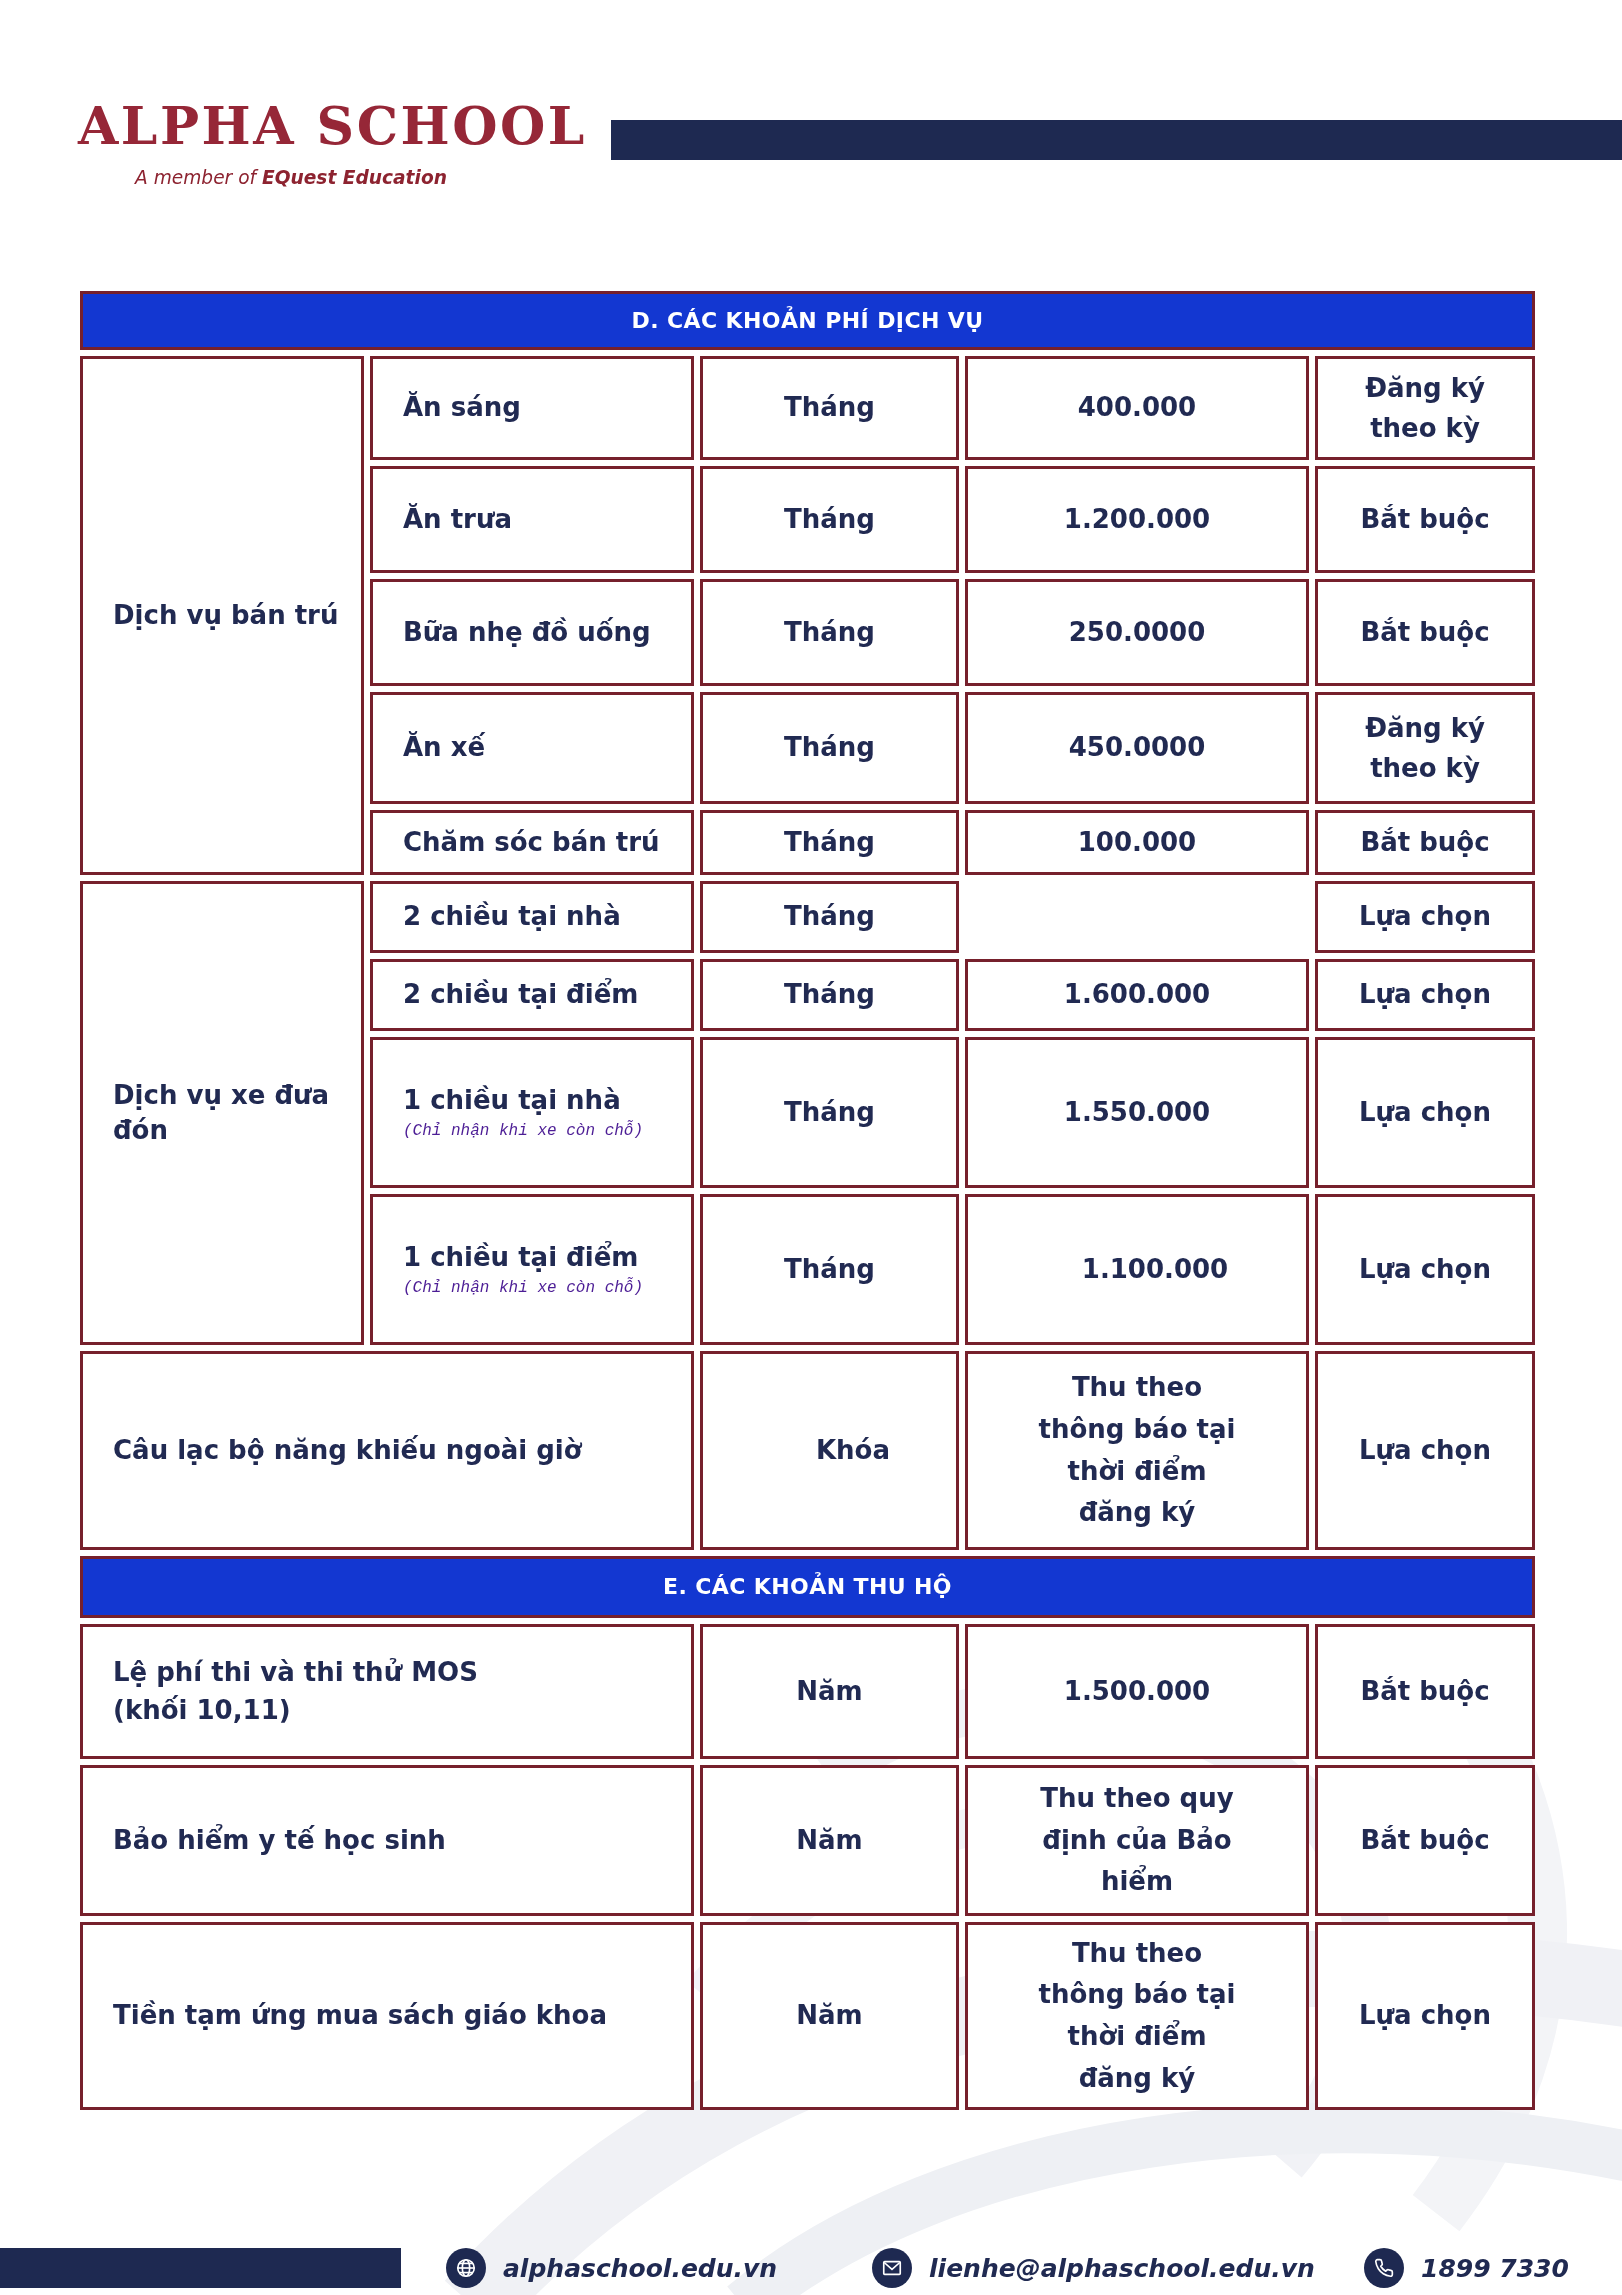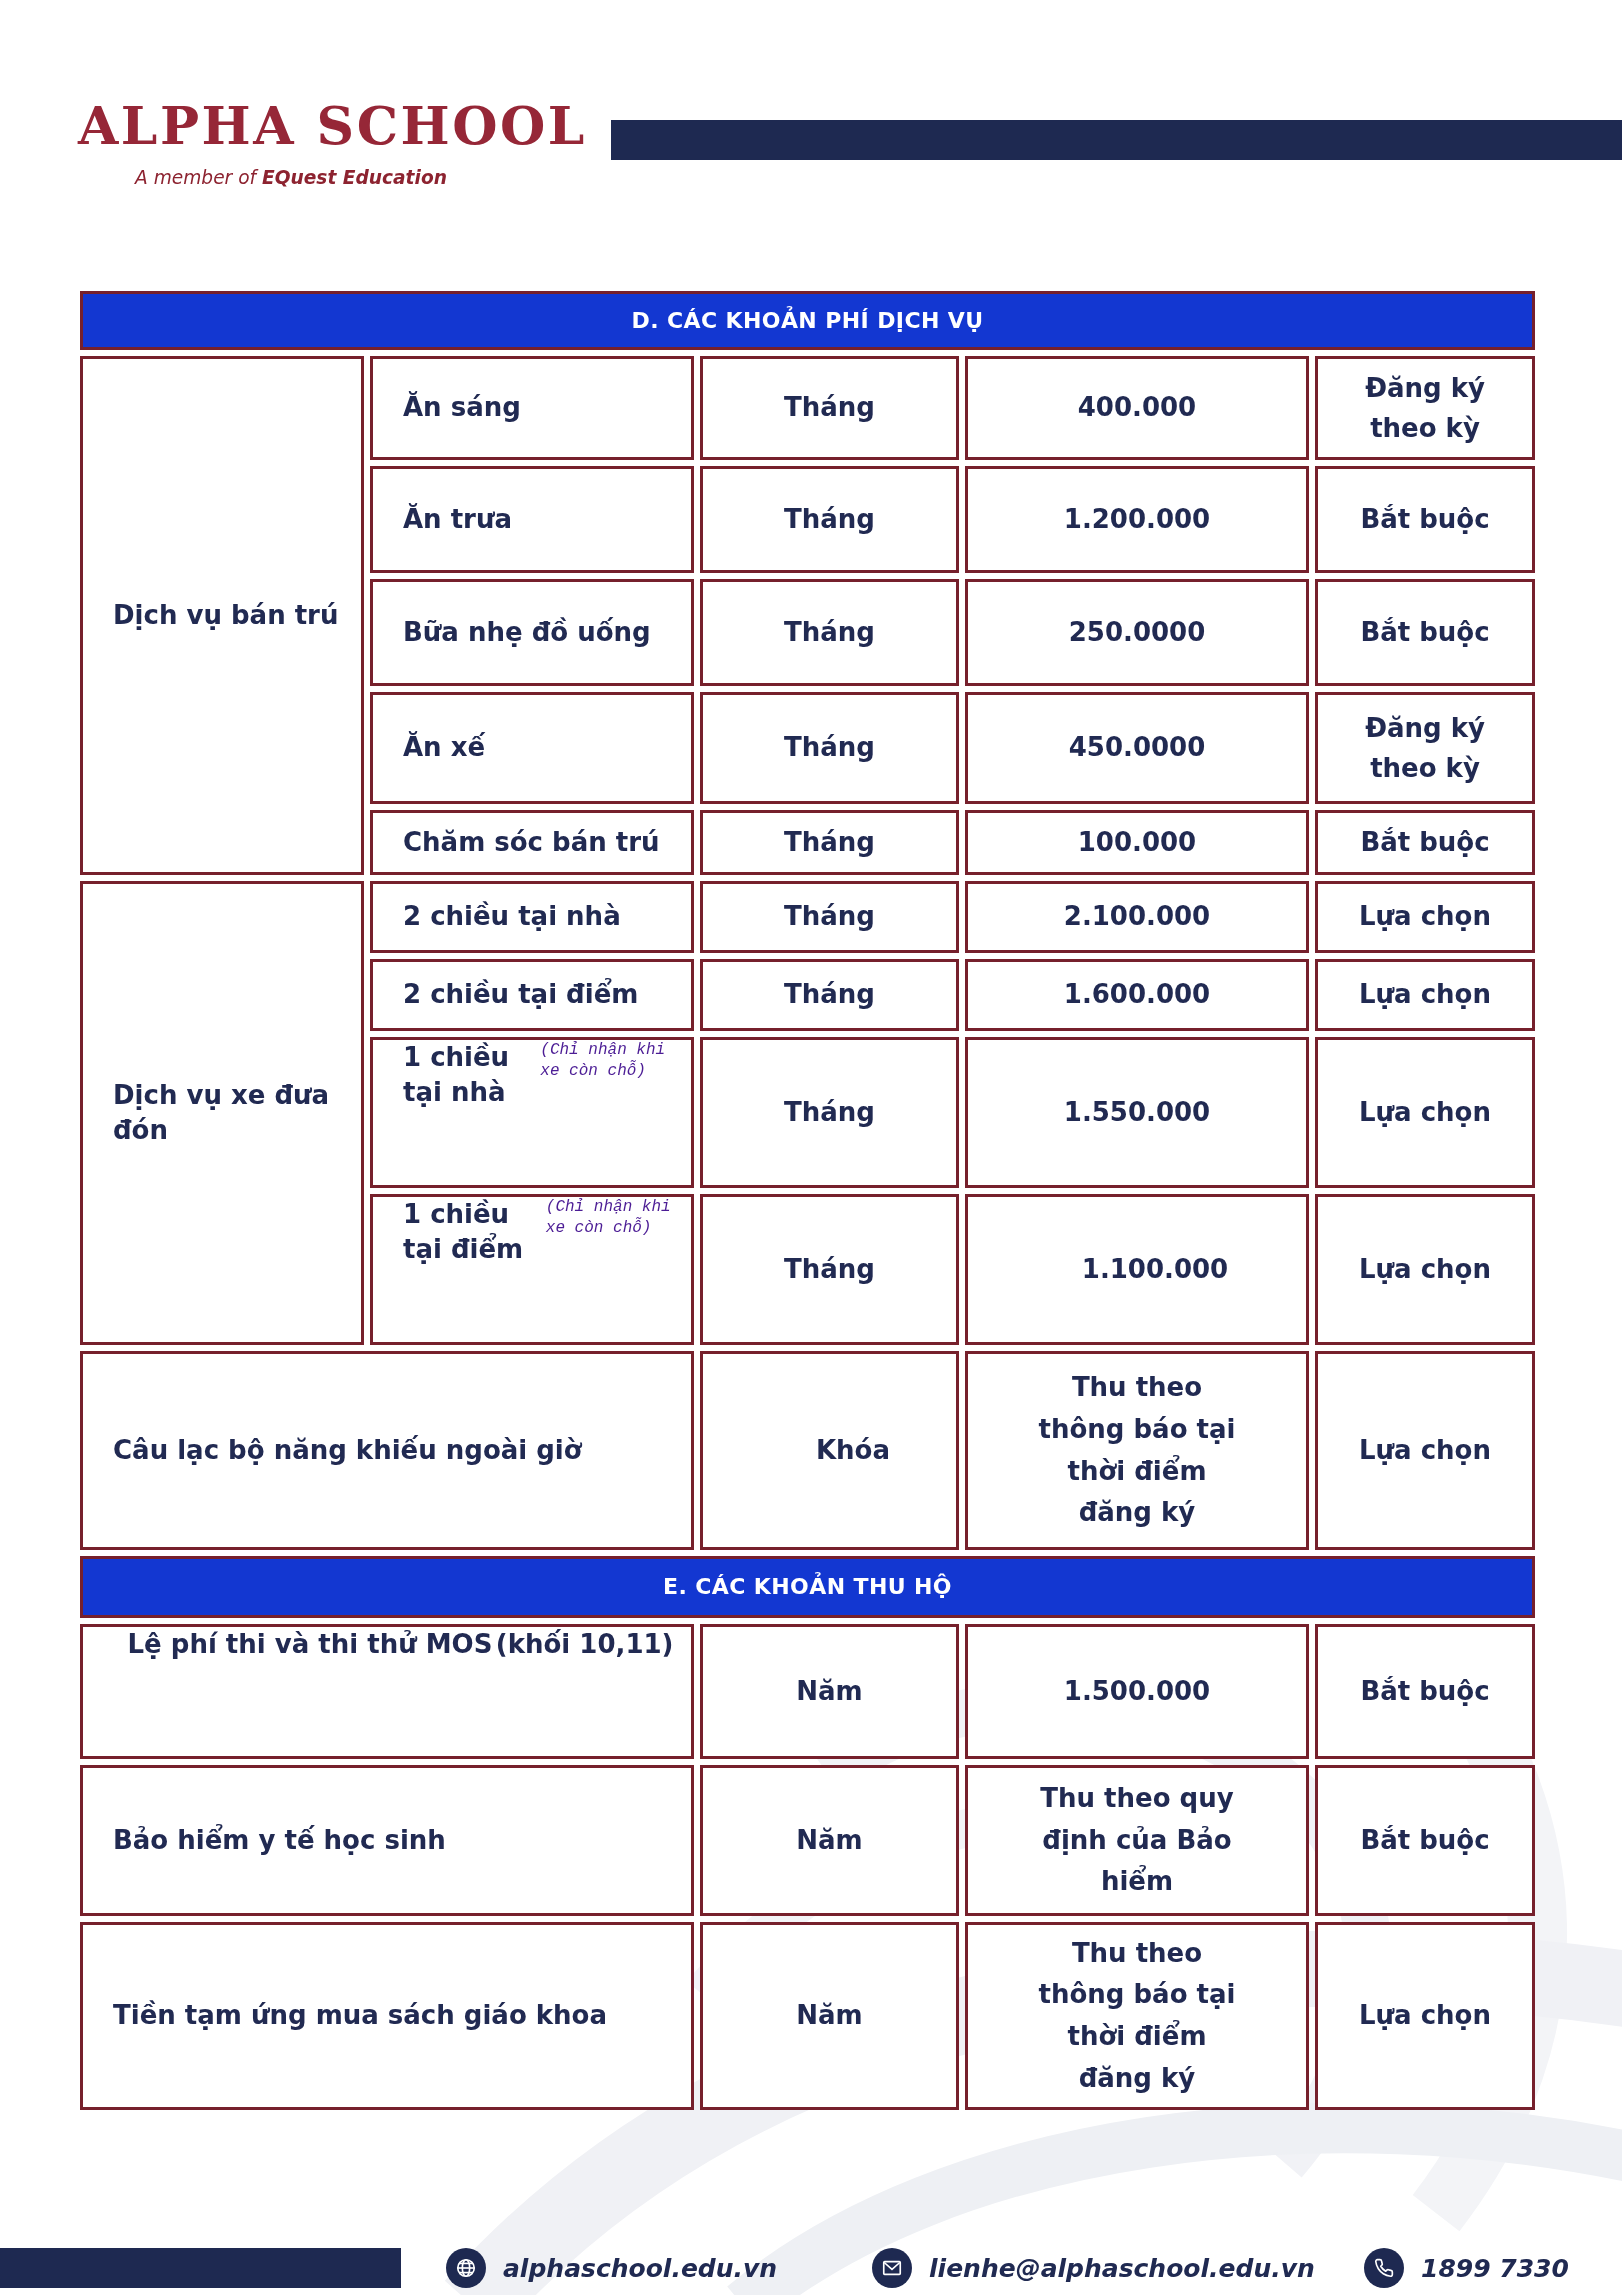--- a/index.html
+++ b/index.html
@@ -31,21 +31,21 @@
     grid-template-columns:284px 324px 259px 344px 220px;
     grid-template-rows:59px 104px 107px 107px 112px 65px 72px 72px 151px 151px 199px 62px 135px 151px 188px;
     gap:6px;
   }
   .cell{
     background:#ffffff;border:3.4px solid #76202c;
     display:flex;align-items:center;justify-content:center;
     text-align:center;color:#212a52;font-weight:bold;font-size:26px;line-height:1.35;
   }
   .cell.left{justify-content:flex-start;text-align:left;padding-left:30px;padding-right:3px;}
-  .cell.block{flex-direction:row;align-items:flex-start;justify-content:center;gap:3.4px;}
+  .cell.block{flex-direction:column;align-items:flex-start;justify-content:center;gap:3.4px;}
   .head{
     background:#1337d1;color:#ffffff;font-size:22px;font-weight:800;
     display:flex;align-items:center;justify-content:center;letter-spacing:0.4px;
   }
   .note{font-style:italic;font-weight:normal;font-size:16px;color:#4c1d95;line-height:1.3;font-family:Liberation Mono, monospace;}
   .amt-wrap{max-width:215px;line-height:1.6;display:inline-block;}
   .two-line{max-width:148px;line-height:1.55;display:inline-block;}
   
   .footer-bar{position:absolute;left:0;top:2248px;width:401px;height:40px;background:#1e2951;z-index:2;}
   .contact{
@@ -110,21 +110,20 @@
 
     <div class="cell left" style="grid-row:6;grid-column:2;">Chăm sóc bán trú</div>
     <div class="cell" style="grid-row:6;grid-column:3;">Tháng</div>
     <div class="cell" style="grid-row:6;grid-column:4;">100.000</div>
     <div class="cell" style="grid-row:6;grid-column:5;">Bắt buộc</div>
 
     <div class="cell left" style="grid-row:7/11;grid-column:1;">Dịch vụ xe đưa đón</div>
 
     <div class="cell left" style="grid-row:7;grid-column:2;">2 chiều tại nhà</div>
     <div class="cell" style="grid-row:7;grid-column:3;">Tháng</div>
-    <div class="cell" style="grid-row:7;grid-column:4;">2.100.000</div>
     <div class="cell" style="grid-row:7;grid-column:5;">Lựa chọn</div>
 
     <div class="cell left" style="grid-row:8;grid-column:2;">2 chiều tại điểm</div>
     <div class="cell" style="grid-row:8;grid-column:3;">Tháng</div>
     <div class="cell" style="grid-row:8;grid-column:4;">1.600.000</div>
     <div class="cell" style="grid-row:8;grid-column:5;">Lựa chọn</div>
 
     <div class="cell left block" style="grid-row:9;grid-column:2;">
       <span>1 chiều tại nhà</span>
       <span class="note">(Chỉ nhận khi xe còn chỗ)</span>

